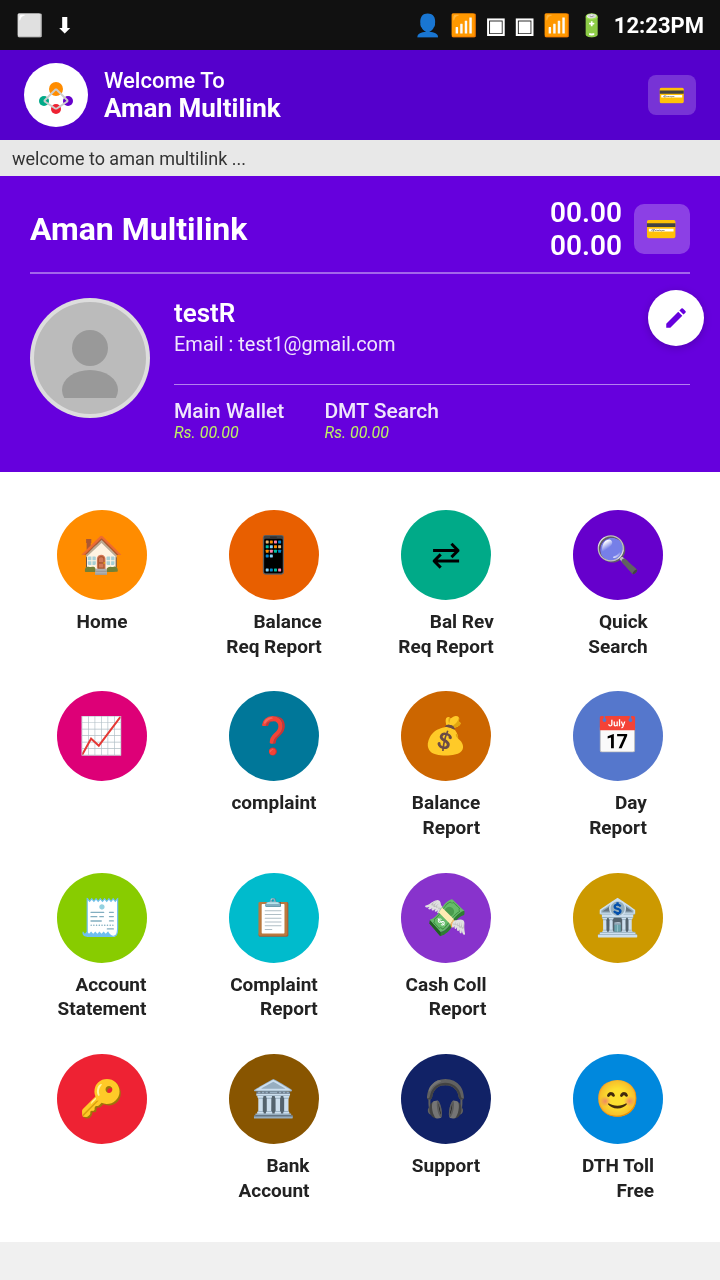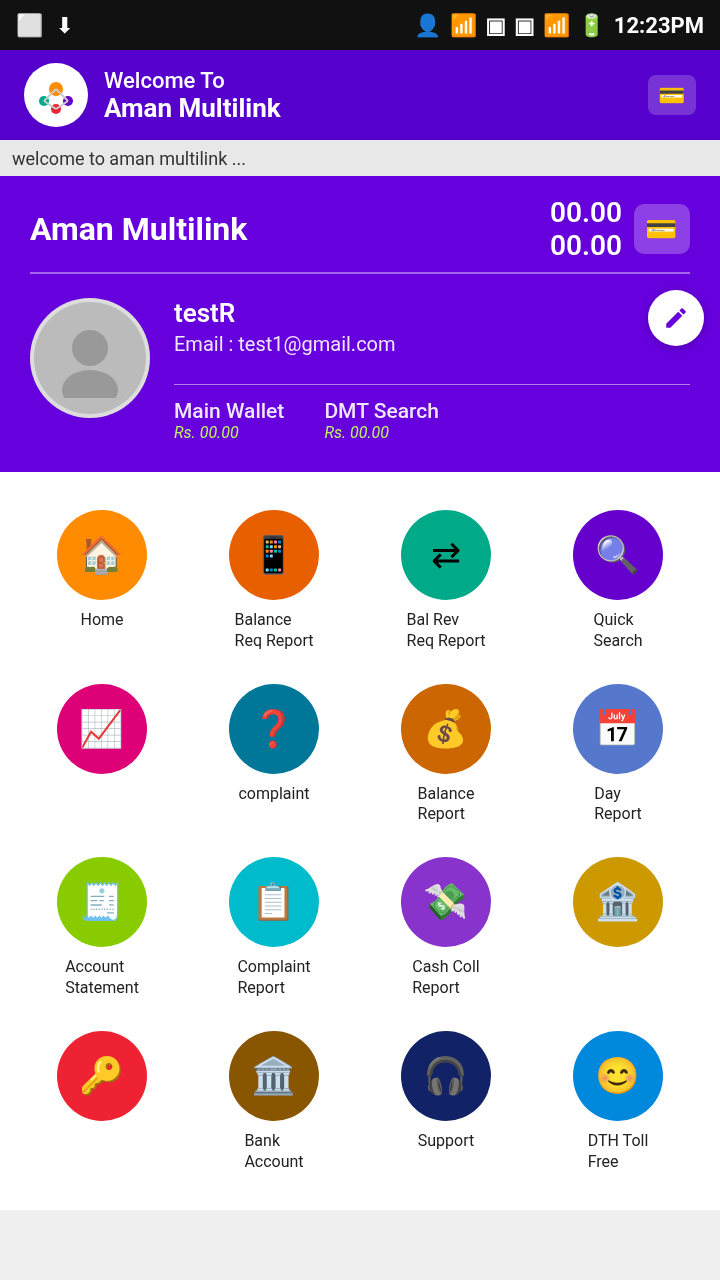--- a/index.html
+++ b/index.html
@@ -174,23 +174,23 @@
     }
     .icon-circle {
       width: 90px; height: 90px;
       border-radius: 50%;
       display: flex; align-items: center; justify-content: center;
       font-size: 36px;
       margin-bottom: 10px;
       flex-shrink: 0;
     }
     .grid-label {
-      text-align: left;
-      font-size: 16px;
-      font-weight: 400;
+      text-align: right;
+      font-size: 19px;
+      font-weight: 700;
       color: #222;
       line-height: 1.3;
     }
 
     
     .ic-orange { background: #FF8C00; }
     .ic-darkorange { background: #E85F00; }
     .ic-teal { background: #00AA88; }
     .ic-purple { background: #6600cc; }
     .ic-pink { background: #DD0077; }

